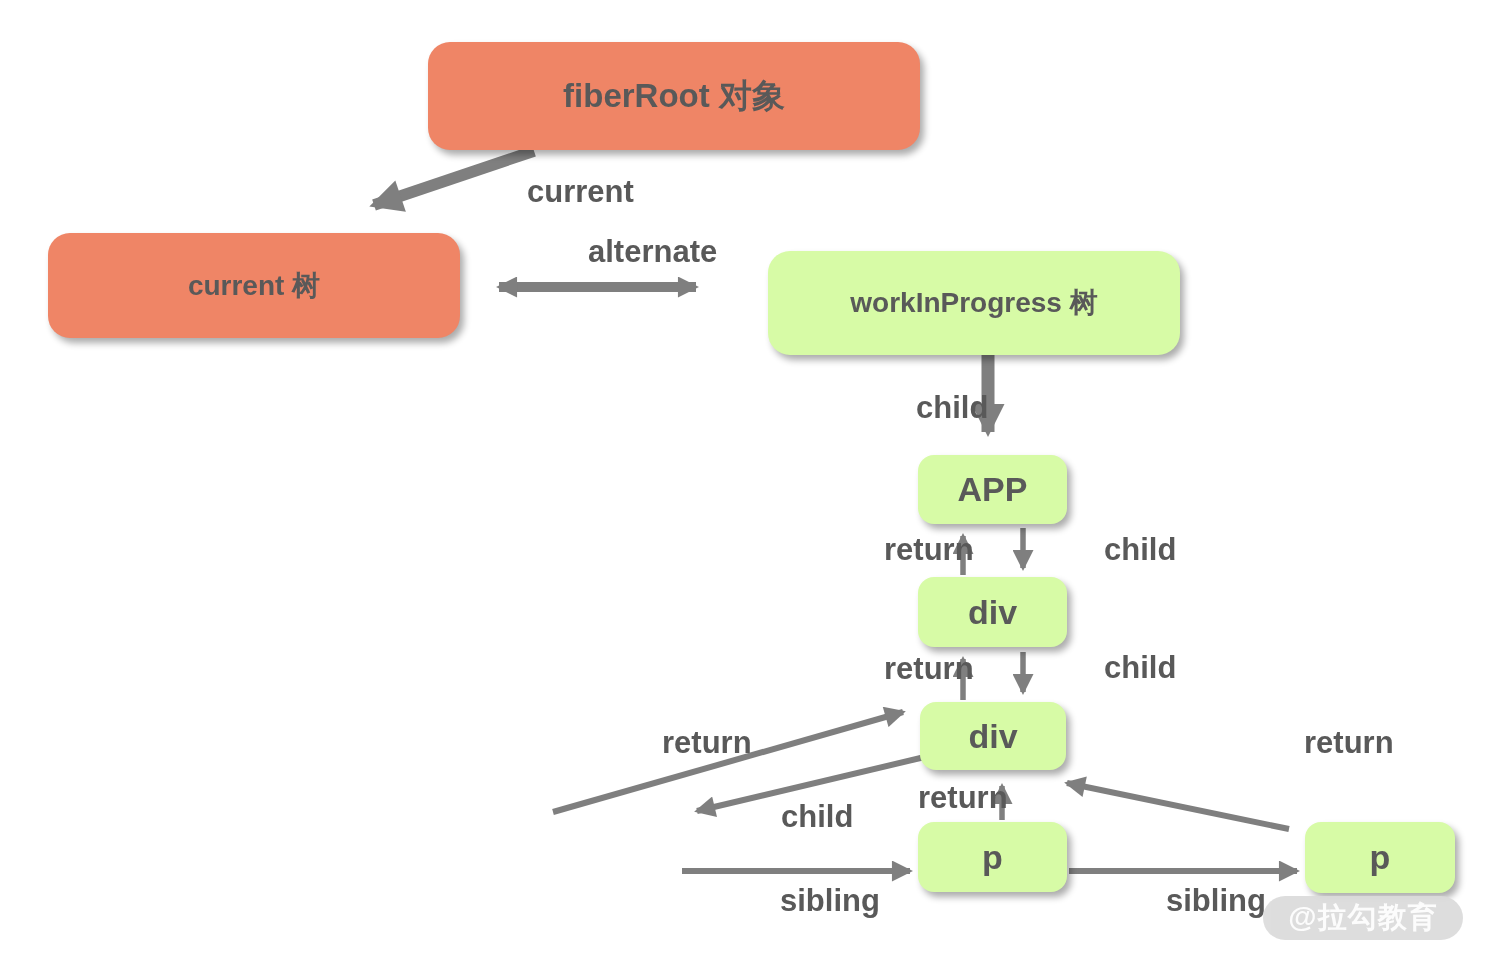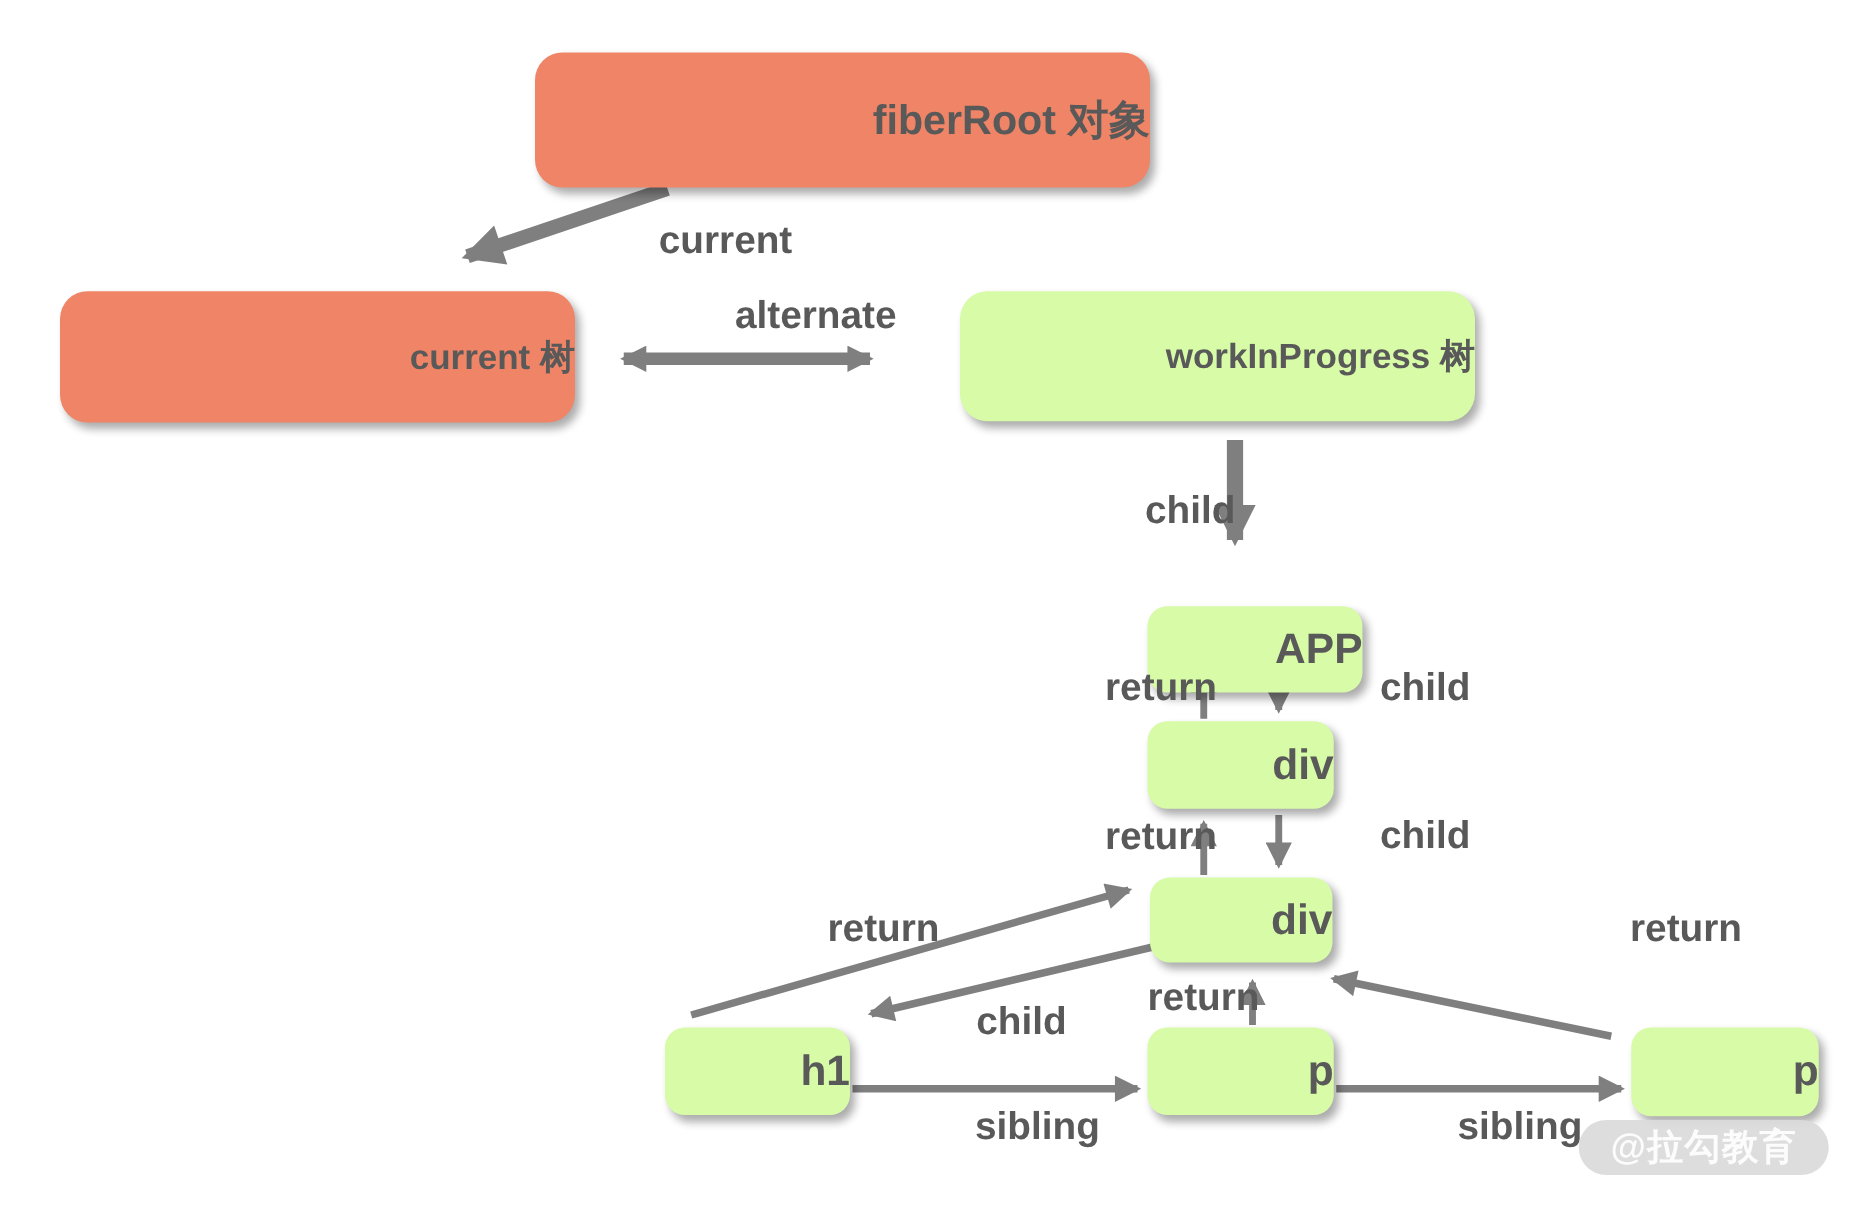--- a/index.html
+++ b/index.html
@@ -2,33 +2,33 @@
 <html><head>
 <meta charset="utf-8">
 <style>
   html,body{margin:0;padding:0;background:#ffffff;}
   body{font-family:"Liberation Sans","DejaVu Sans",sans-serif;}
   #stage{position:relative;width:1495px;height:971px;background:#ffffff;overflow:hidden;}
   #arrows{position:absolute;left:0;top:0;width:1495px;height:971px;}
 
   .node{
     position:absolute;
-    display:flex;align-items:center;justify-content:flex-end;
+    display:flex;align-items:center;justify-content:center;
     font-weight:bold;color:#595959;text-align:center;
     box-shadow:4px 5px 7px rgba(0,0,0,0.33);
   }
   .orange{background:#ef8566;border-radius:22px;}
   .green{background:#d7fba6;border-radius:16px;}
   .big{font-size:28px;border-radius:22px;}
   .small{font-size:34px;}
 
   .fiber-root{left:428px;top:42px;width:492px;height:108px;font-size:33px;line-height:1.4;}
   .current-tree{left:48px;top:233px;width:412px;height:105px;}
-  .wip-tree{left:768px;top:233px;width:412px;height:104px;}
-  .n-app{left:918px;top:455px;width:172px;height:69px;margin-top:30px;}
+  .wip-tree{left:768px;top:251px;width:412px;height:104px;}
+  .n-app{left:918px;top:455px;width:149px;height:69px;}
   .n-div1{left:918px;top:577px;width:149px;height:70px;}
   .n-div2{left:920px;top:702px;width:146px;height:68px;}
   .n-h1{left:532px;top:822px;width:148px;height:70px;}
   .n-p1{left:918px;top:822px;width:149px;height:70px;}
   .n-p2{left:1305px;top:822px;width:150px;height:71px;}
 
   .lbl{
     position:absolute;font-weight:bold;font-size:31px;color:#595959;
     white-space:nowrap;line-height:1.1;margin-left:40px;
   }
@@ -104,23 +104,20 @@
 
   <div class="node green small n-app">
     <span>APP</span>
   </div>
   <div class="node green small n-div1">
     <span>div</span>
   </div>
   <div class="node green small n-div2">
     <span>div</span>
   </div>
-  <div class="node green small n-h1">
-    <span>h1</span>
-  </div>
   <div class="node green small n-p1">
     <span>p</span>
   </div>
   <div class="node green small n-p2">
     <span>p</span>
   </div>
 
   <div class="lbl l-current">current</div>
   <div class="lbl l-alternate">alternate</div>
   <div class="lbl l-child-root">child</div>

